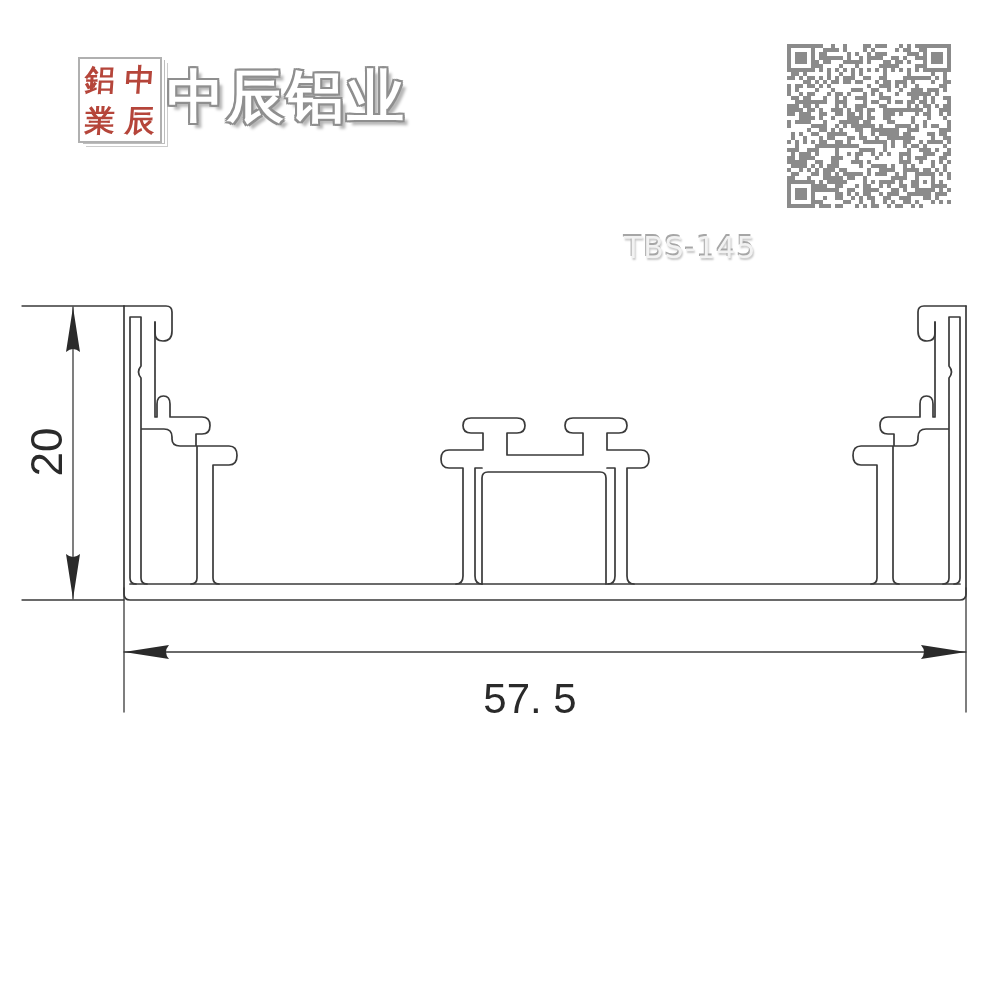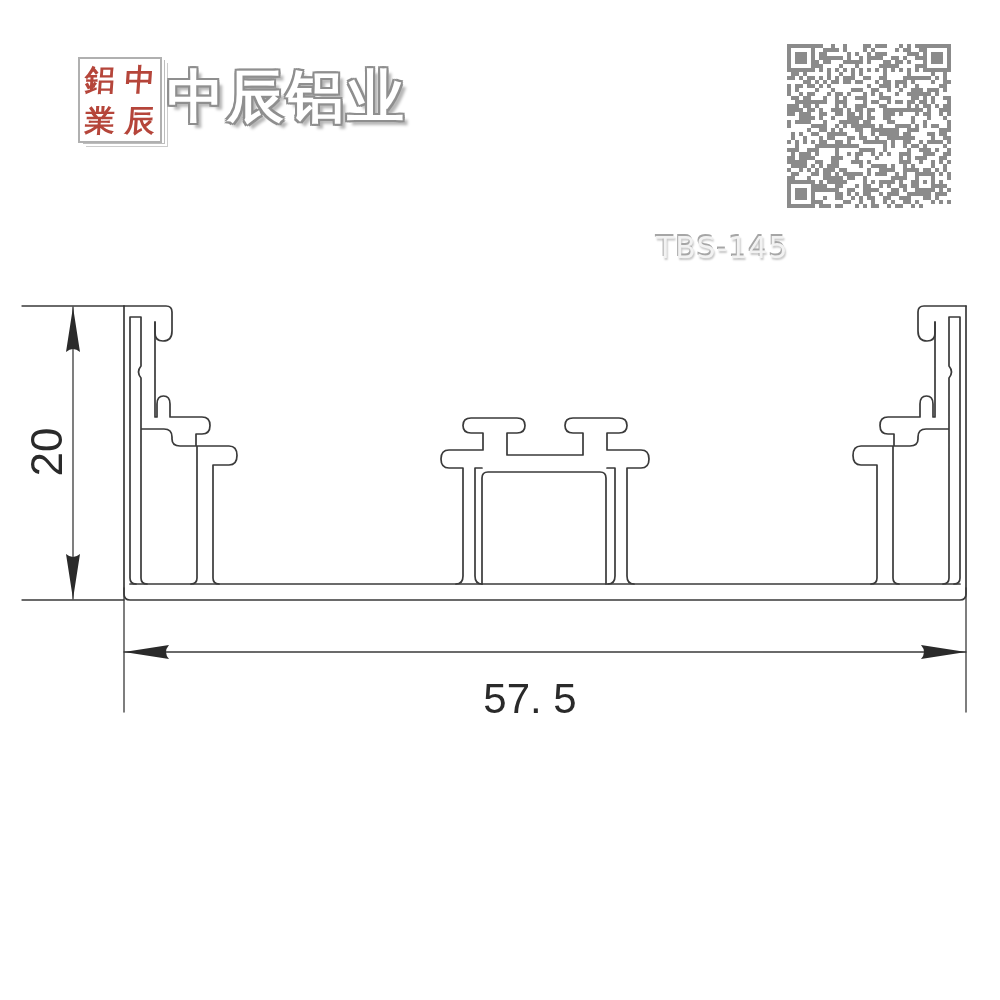--- a/index.html
+++ b/index.html
@@ -18,21 +18,21 @@
         font-size:30px;line-height:30px;color:#b5453a;transform:skewX(-4deg);}
   .brand-title{position:absolute;left:162px;top:61px;margin:5px;
         font-family:"DejaVu Sans","Liberation Sans",sans-serif;font-weight:bold;
         font-size:57px;line-height:60px;letter-spacing:3px;color:#ffffff;
         text-shadow:
           2px 0 0 #8f8f8f,-2px 0 0 #8f8f8f,0 2px 0 #8f8f8f,0 -2px 0 #8f8f8f,
           2px 2px 0 #8f8f8f,-2px -2px 0 #8f8f8f,2px -2px 0 #8f8f8f,-2px 2px 0 #8f8f8f,
           5px 5px 3px #b6b6b6;}
   .qr{position:absolute;left:787px;top:44px;}
 
-  .model-row{position:absolute;left:656px;top:230px;width:315px;
+  .model-row{position:absolute;left:624px;top:230px;width:315px;
         display:flex;justify-content:space-between;align-items:center;
         font-family:"DejaVu Sans","Liberation Sans",sans-serif;
         font-size:30px;letter-spacing:1px;color:#f2f2f2;
         text-shadow:-1px -2px 0 #a6a6a6, 1px 2px 2px #c6c6c6;}
 
   
   .drawing{position:absolute;left:0;top:0;}
   .dim-label{font-family:"Liberation Sans",sans-serif;}
 </style>
 </head>

